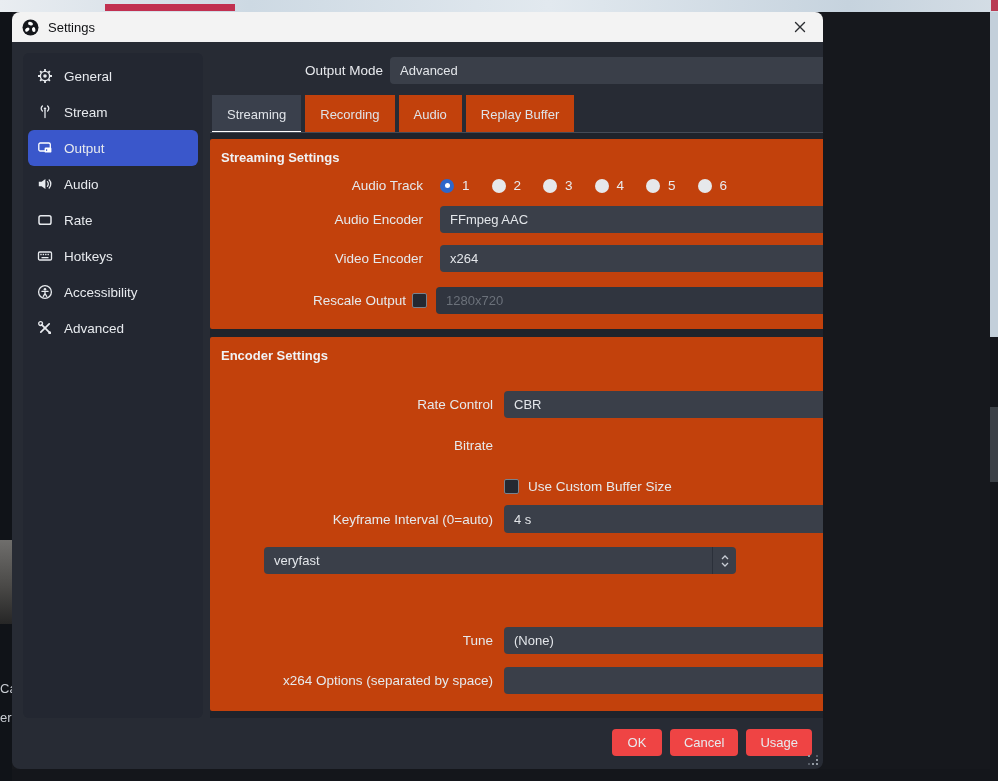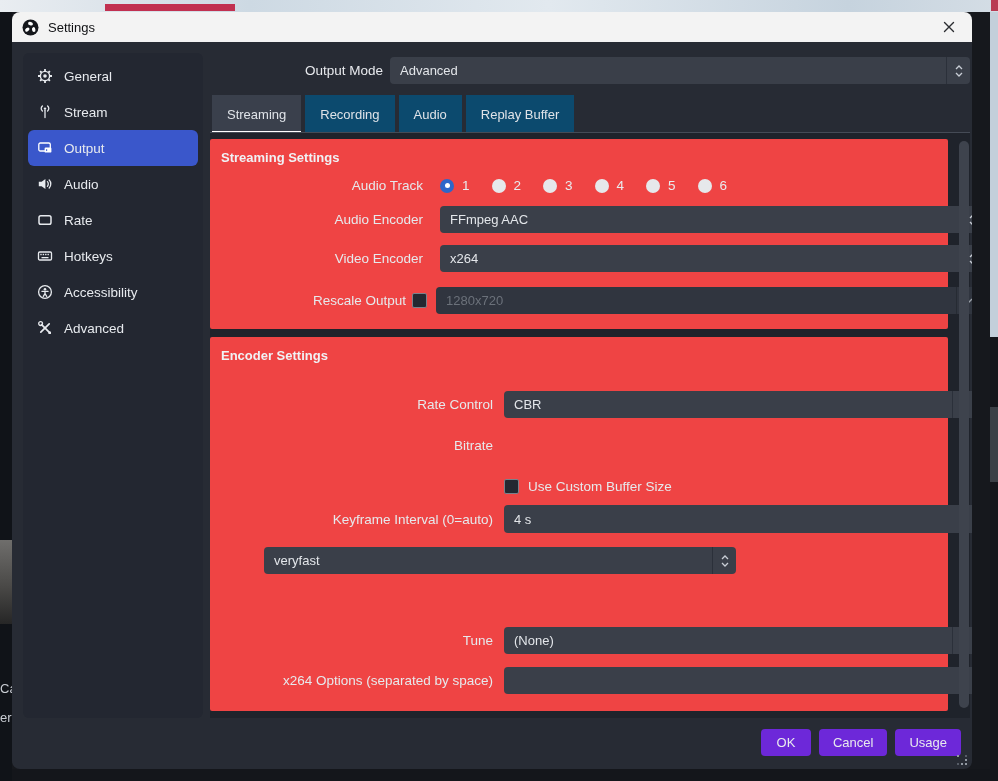--- a/index.html
+++ b/index.html
@@ -19,21 +19,21 @@
     background:linear-gradient(180deg,#6f6e6c,#4a4947 55%,#262626); }
   .bg-frag { position:absolute; color:#c9cdd3; font-size:13px; line-height:14px; }
   .bg-frag1 { left:0; top:682px; }
   .bg-frag2 { left:0; top:711px; }
   .right-strip { position:absolute; left:990px; top:12px; width:8px; height:769px; background:#14161b; }
   .right-sky { position:absolute; left:0; top:0; width:8px; height:325px; background:#c3cfda; }
   .right-photo { position:absolute; left:0; top:395px; width:8px; height:75px; background:#3b4046; }
   .bottom-strip { position:absolute; left:12px; top:769px; width:978px; height:12px; background:#14161b; }
 
   
-  .dialog { position:absolute; left:12px; top:12px; width:960px; height:757px;
+  .dialog { position:absolute; left:12px; top:12px; width:811px; height:757px;
     background:#272b34; border-radius:8px; overflow:hidden; }
   .titlebar { height:30px; background:#f3f3f3; display:flex; align-items:center;
     padding:0 12px 0 10px; gap:9px; }
   .title-text { font-size:13px; color:#101114; }
   .close-btn { margin-left:auto; width:22px; height:22px; display:flex;
     align-items:center; justify-content:center; cursor:pointer; }
 
   
   .sidebar { position:absolute; left:11px; top:41px; width:180px; height:665px;
     background:#232731; border-radius:6px; padding-top:5px; }
@@ -62,47 +62,47 @@
   .radio.checked { background:#2e66c9; position:relative; }
   .radio.checked::after { content:""; position:absolute; left:4.5px; top:4.5px;
     width:5px; height:5px; border-radius:50%; background:#fff; }
 
   
   .outmode-label { position:absolute; left:171px; top:51px; width:200px; text-align:right;
     color:#e8eaee; font-size:13.5px; }
   .outmode-combo { position:absolute; left:378px; top:45px; width:580px; }
 
   .tabs { position:absolute; left:200px; top:83px; height:38px; display:flex; gap:4px; }
-  .tab { padding:0 15px; background:#0c4a6e; color:#dfe3e8; font-size:13px;
+  .tab { padding:0 15px; background:#c2410c; color:#dfe3e8; font-size:13px;
     display:flex; align-items:center; position:relative; cursor:pointer; }
   .tab.active { background:#3a404c; }
   .tab.active::after { content:""; position:absolute; left:0; right:0; bottom:0; height:2px; background:#ffffff; }
   .tabs-line { position:absolute; left:198px; top:120px; width:760px; height:1px; background:#454b56; }
 
   .viewport { position:absolute; left:198px; top:121px; width:760px; height:585px; background:#1f232b; }
-  .card { position:absolute; left:0; width:738px; background:#ef4444; border-radius:2px; }
+  .card { position:absolute; left:0; width:738px; background:#c2410c; border-radius:2px; }
   .card1 { top:6px; height:190px; }
   .card2 { top:204px; height:374px; }
   .card-title { position:absolute; left:11px; top:11px; font-weight:bold; font-size:13px; color:#f0f2f5; }
 
   .frow { position:absolute; left:0; width:100%; display:flex; align-items:center; height:27px;margin-left:43px; }
   .flabel { flex:none; text-align:right; color:#e6e9ec; font-size:13.5px; }
   .w170 { width:170px; }
   .w240 { width:240px; }
   .fctrl1 { flex:none; margin-left:17px; width:544px; display:flex; align-items:center; }
   .fctrl2 { flex:none; margin-left:11px; width:472px; display:flex; align-items:center; }
   .radio-group { display:flex; align-items:center; gap:9px; }
   .radio-opt { display:flex; align-items:center; gap:8px; color:#e9ebee; font-size:13.5px; margin-right:13px; }
   .chk-label { margin-left:9px; color:#e6e9ec; font-size:13.5px; }
 
   .vscroll { position:absolute; right:1px; top:8px; bottom:10px; width:10px;
     border-radius:5px; background:#3e434d; cursor:pointer; }
 
   .footer { position:absolute; right:11px; top:717px; display:flex; gap:8px; }
-  .btn { height:27px; min-width:50px; padding:0 14px; background:#6d28d9; border-radius:4px;
+  .btn { height:27px; min-width:50px; padding:0 14px; background:#ef4444; border-radius:4px;
     color:#e8eaee; font-size:13px; display:flex; align-items:center; justify-content:center; cursor:pointer; }
 
   .grip { position:absolute; right:3px; bottom:2px; width:12px; height:12px; }
   .grip::before { content:""; position:absolute; left:0; top:0; width:2px; height:2px;
     background:#9198a1;
     box-shadow: 8px 8px 0 #9198a1, 8px 4px 0 #9198a1, 4px 8px 0 #9198a1,
                 8px 0 0 #565c66, 0 8px 0 #565c66; }
 </style>
 </head>
 <body>

